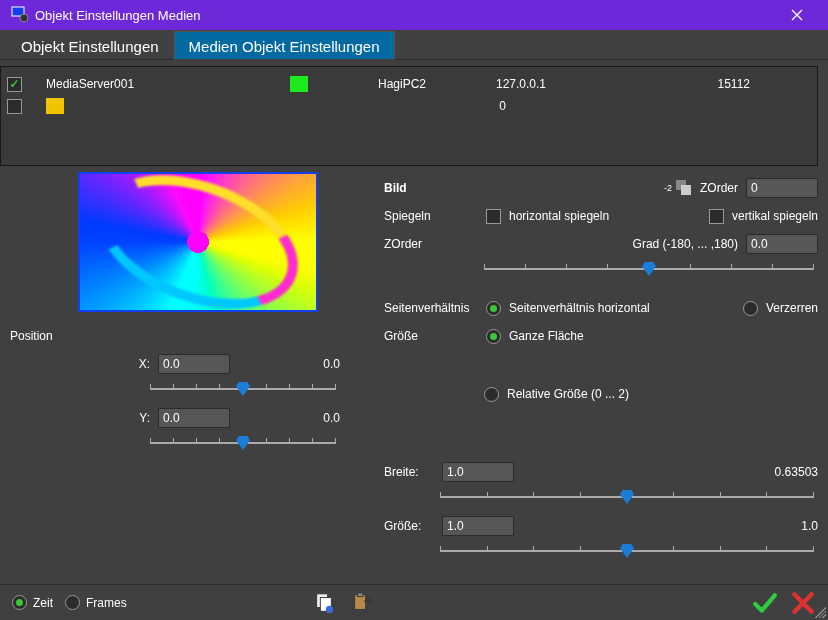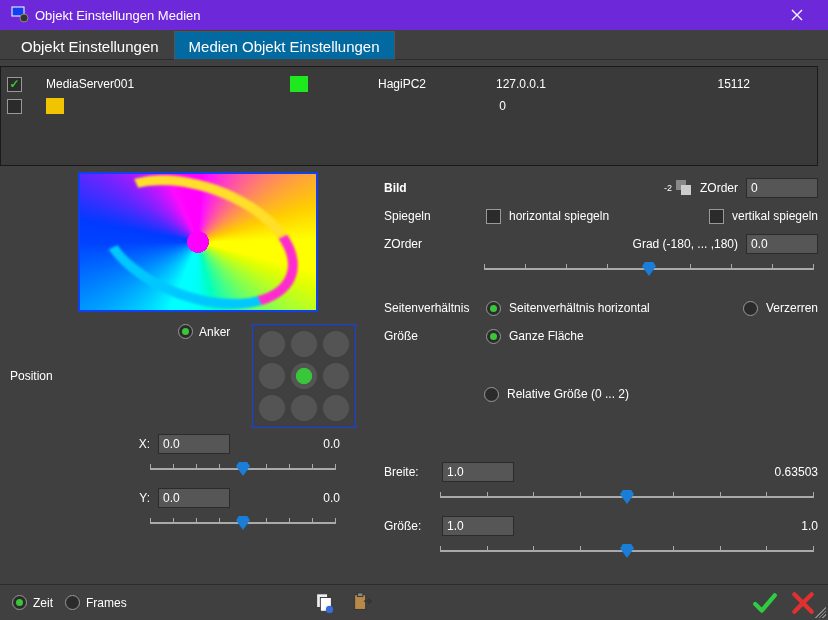--- a/index.html
+++ b/index.html
@@ -308,37 +308,20 @@
     <div class="left-col">
       <div class="preview">
         <div class="art"></div>
         <div class="swirl"></div>
       </div>
 
       <div class="section-gap"></div>
 
       <div class="row-lbl">
         <span class="lbl" style="min-width:60px">Position</span>
-        <div style="flex:1; display:flex; align-items:flex-start; gap:10px; margin-left:100px;">
-          <div style="display:flex; align-items:center; gap:6px">
-            <span class="radio on"></span>
-            <span>Anker</span>
-          </div>
-          <div class="anchor-grid">
-            <div class="anchor-cell"></div>
-            <div class="anchor-cell"></div>
-            <div class="anchor-cell"></div>
-            <div class="anchor-cell"></div>
-            <div class="anchor-cell on"></div>
-            <div class="anchor-cell"></div>
-            <div class="anchor-cell"></div>
-            <div class="anchor-cell"></div>
-            <div class="anchor-cell"></div>
-          </div>
-        </div>
       </div>
 
 
       <div class="row-lbl" style="margin-left:120px">
         <span style="width:20px; text-align:right">X:</span>
         <input class="num-input" value="0.0" style="">
         <span style="flex:1"></span>
         <span class="val-right">0.0</span>
       </div>
       <div class="slider" style="margin-left:140px">

